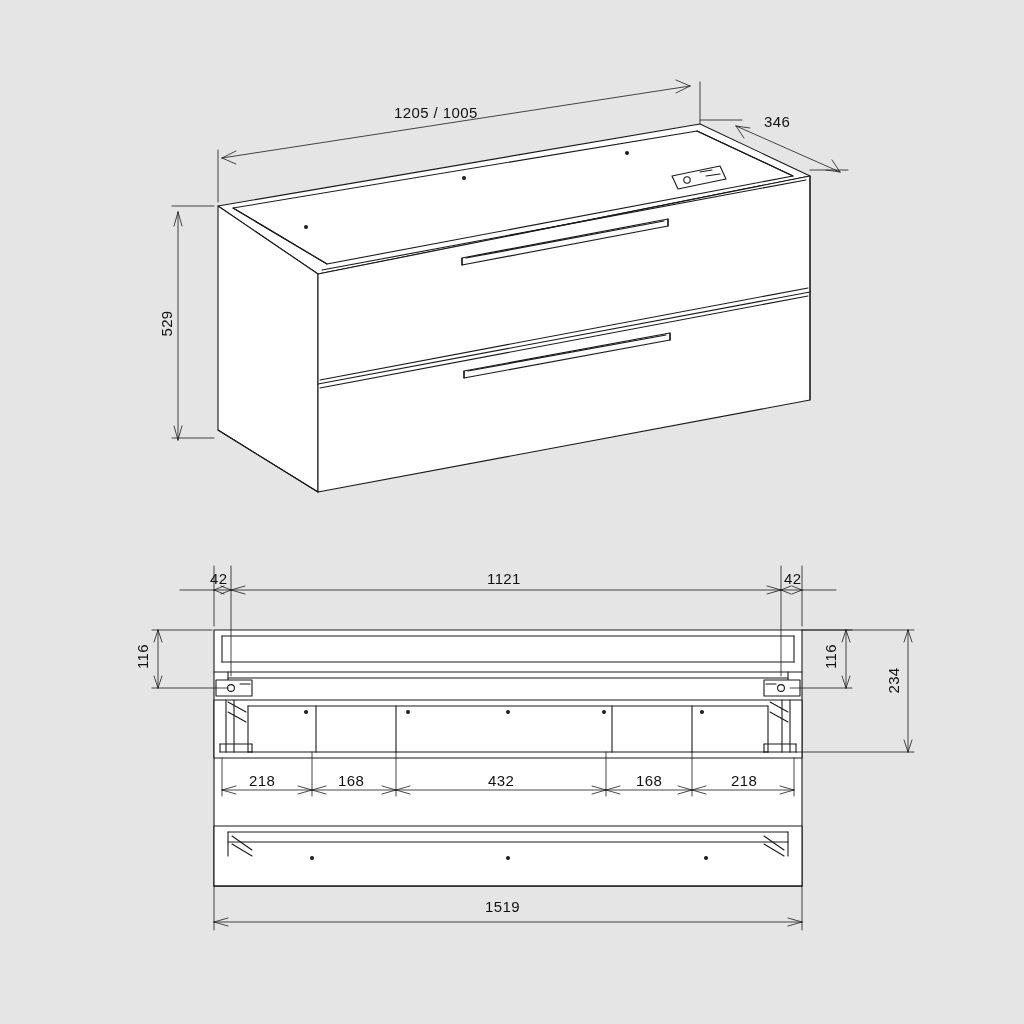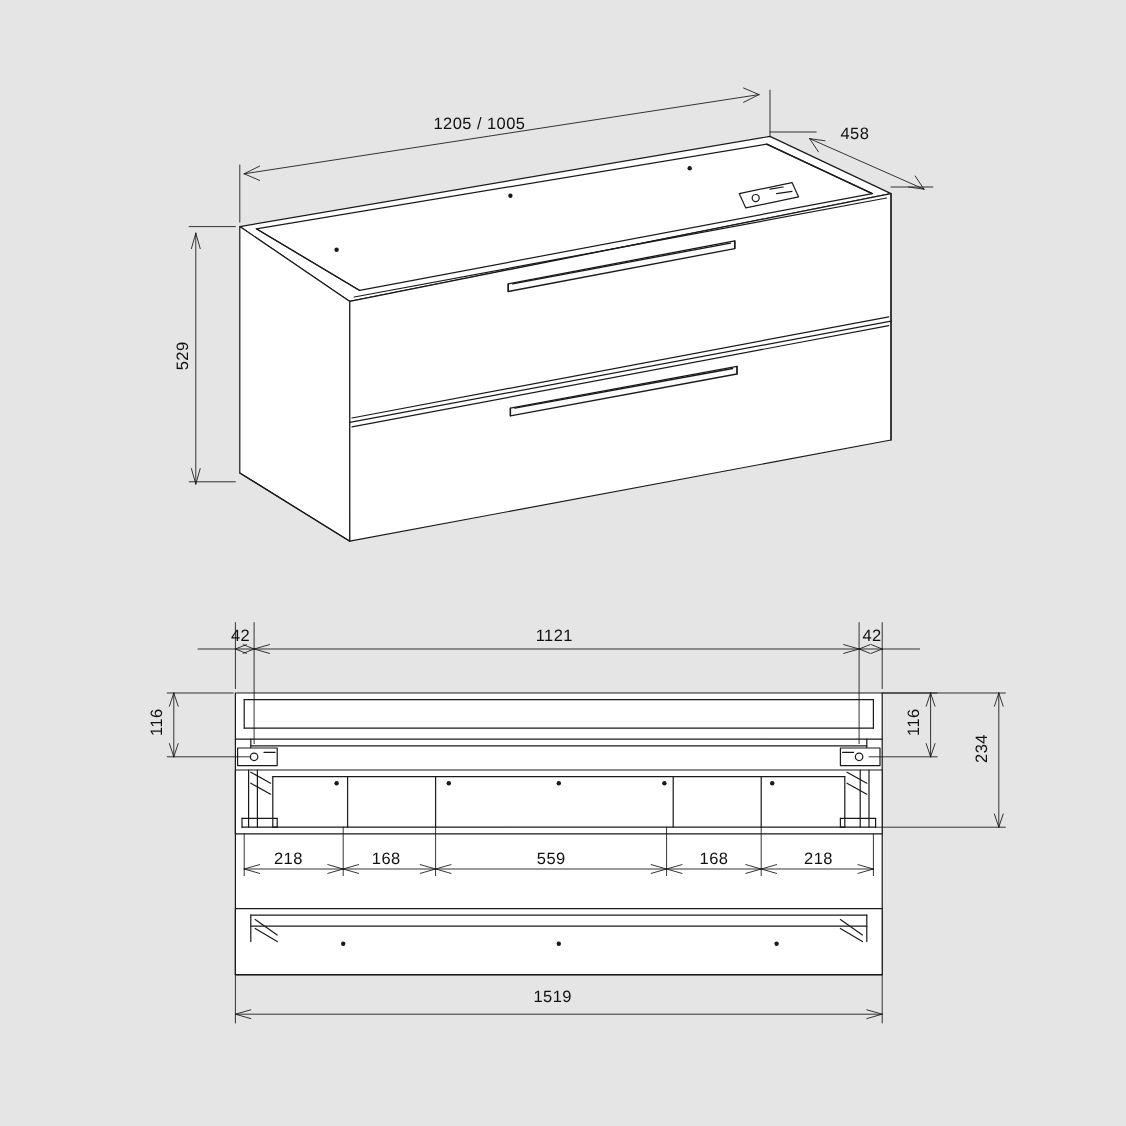--- a/index.html
+++ b/index.html
@@ -276,32 +276,32 @@
         <path d="M214 922 L228 918 M214 922 L228 926"></path>
         <path d="M802 922 L788 918 M802 922 L788 926"></path>
         <path d="M214 886 L214 930"></path>
         <path d="M802 886 L802 930"></path>
       </g>
 
     </g>
   </svg>
 
   <div class="dimlabel" style="left:394px; top:104px;">1205 / 1005</div>
-  <div class="dimlabel" style="left:764px; top:113px;">458</div>
+  <div class="dimlabel" style="left:764px; top:113px;">346</div>
   <div class="dimlabel vert" style="left:153px; top:315px; transform:rotate(-90deg);">529</div>
 
   <div class="dimlabel" style="left:210px; top:570px;">42</div>
   <div class="dimlabel" style="left:487px; top:570px;">1121</div>
   <div class="dimlabel" style="left:784px; top:570px;">42</div>
 
   <div class="dimlabel vert" style="left:130px; top:648px; transform:rotate(-90deg);">116</div>
   <div class="dimlabel vert" style="left:818px; top:648px; transform:rotate(-90deg);">116</div>
   <div class="dimlabel vert" style="left:880px; top:672px; transform:rotate(-90deg);">234</div>
 
   <div class="dimlabel" style="left:249px; top:772px;">218</div>
   <div class="dimlabel" style="left:338px; top:772px;">168</div>
-  <div class="dimlabel" style="left:488px; top:772px;">559</div>
+  <div class="dimlabel" style="left:488px; top:772px;">432</div>
   <div class="dimlabel" style="left:636px; top:772px;">168</div>
   <div class="dimlabel" style="left:731px; top:772px;">218</div>
 
   <div class="dimlabel" style="left:485px; top:898px;">1519</div>
 
 </div>
 
 </body></html>

